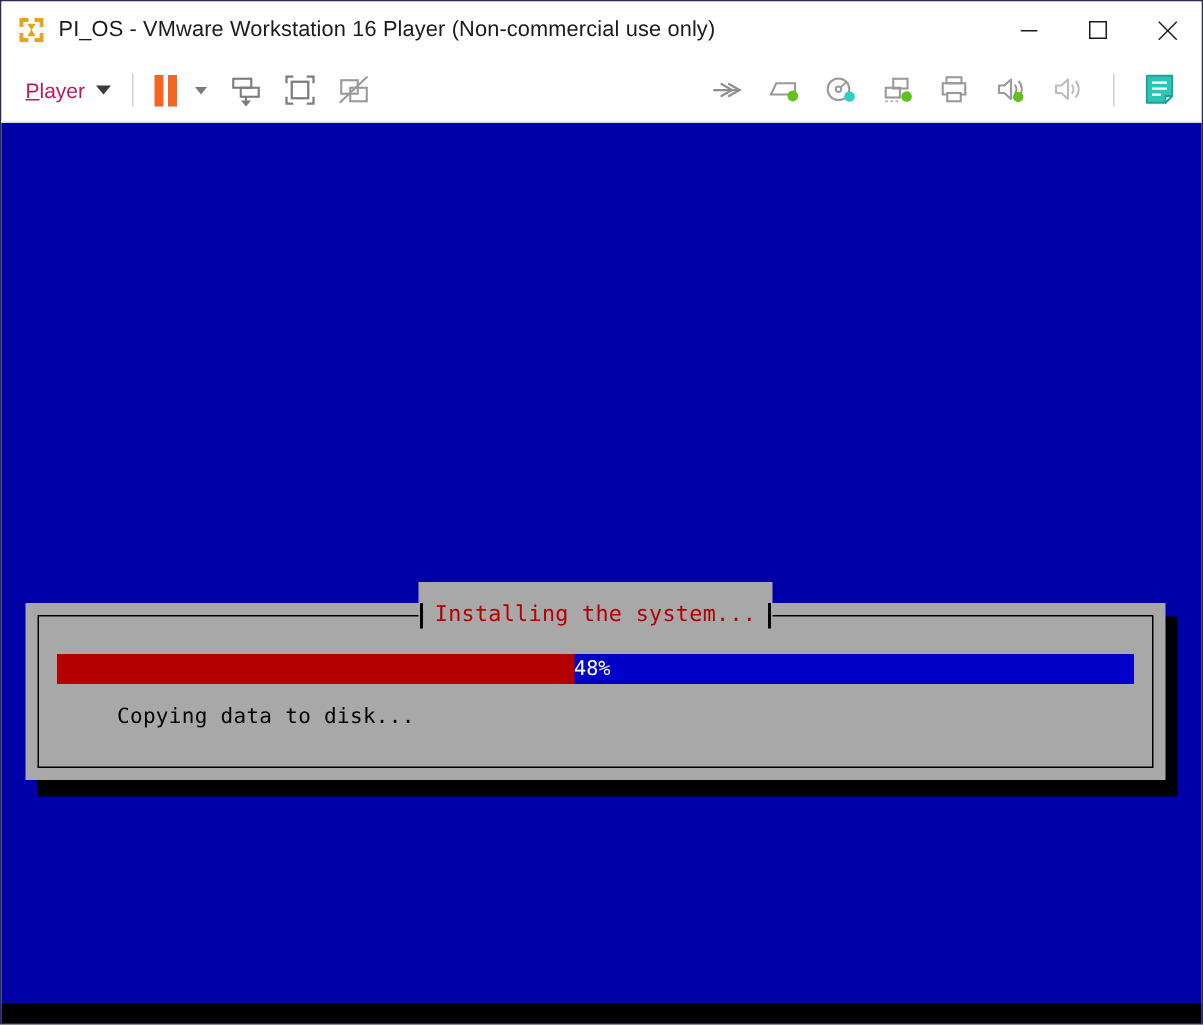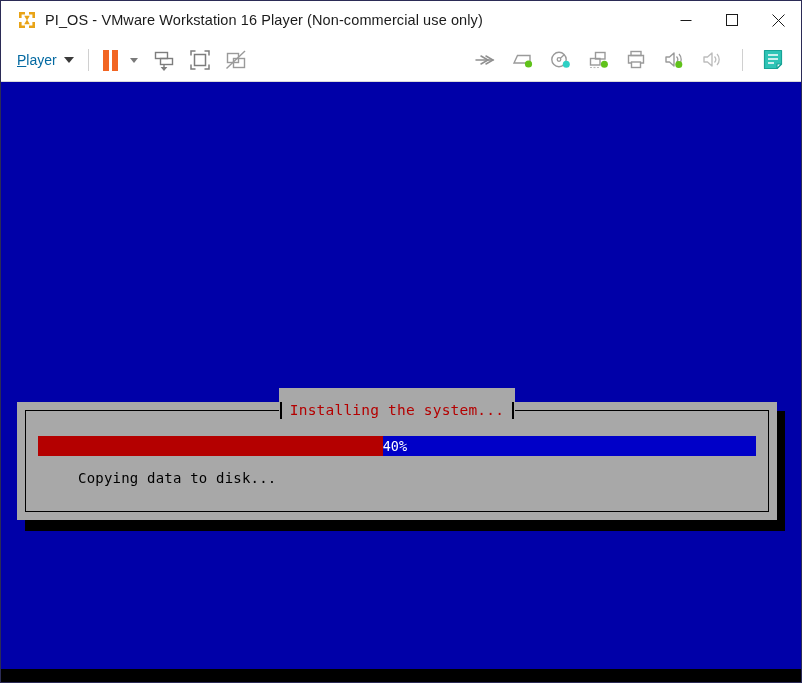--- a/index.html
+++ b/index.html
@@ -28,21 +28,20 @@
   }
 
   
   .titlebar {
     height: 38px;
     min-height: 38px;
     background: #ffffff;
     display: flex;
     align-items: center;
     position: relative;
-    padding-left: 6px;
   }
   .title-icon {
     width: 20px;
     height: 20px;
     margin-left: 10px;
     margin-right: 8px;
     flex: 0 0 auto;
     display: block;
   }
   .title-text {
@@ -76,21 +75,21 @@
     min-height: 42px;
     background: #ffffff;
     border-bottom: 1px solid #d9d9d9;
     display: flex;
     align-items: center;
     position: relative;
   }
   .player-menu {
     margin-left: 12px;
     font-size: 14px;
-    color: #0369a1;
+    color: #be185d;
     display: flex;
     align-items: center;
     gap: 7px;
     padding: 3px 4px;
     cursor: default;
   }
   .player-menu .u { text-decoration: underline; }
   .caret-lg {
     width: 0; height: 0;
     border-left: 5px solid transparent;
@@ -438,21 +437,21 @@
           <div class="dlg-title-box">
             <span class="tick"></span>
             <span class="dlg-title">Installing the system...</span>
             <span class="tick"></span>
           </div>
         </div>
 
         <div class="progress-row">
           <div class="progress-track">
             <div class="progress-fill" id="progress-fill" style="width: 48%;"></div>
-            <div class="progress-label" id="progress-label" style="left: 48%;">40%</div>
+            <div class="progress-label" id="progress-label" style="left: 48%;">48%</div>
           </div>
         </div>
 
         <div class="dlg-status">Copying data to disk...</div>
       </div>
     </div>
 
     <div class="vm-bottom-band"></div>
   </div>
 </div>

